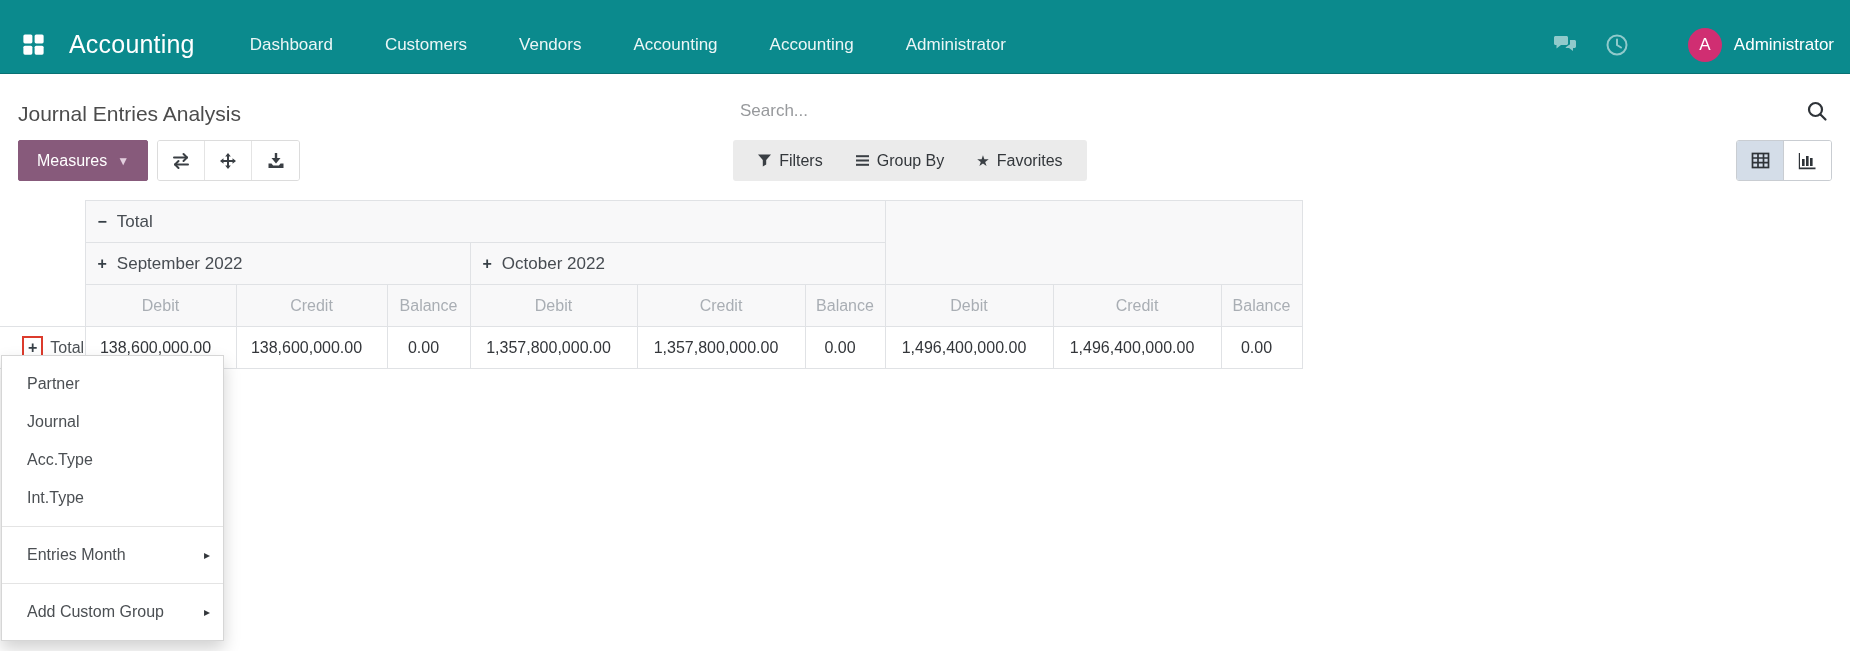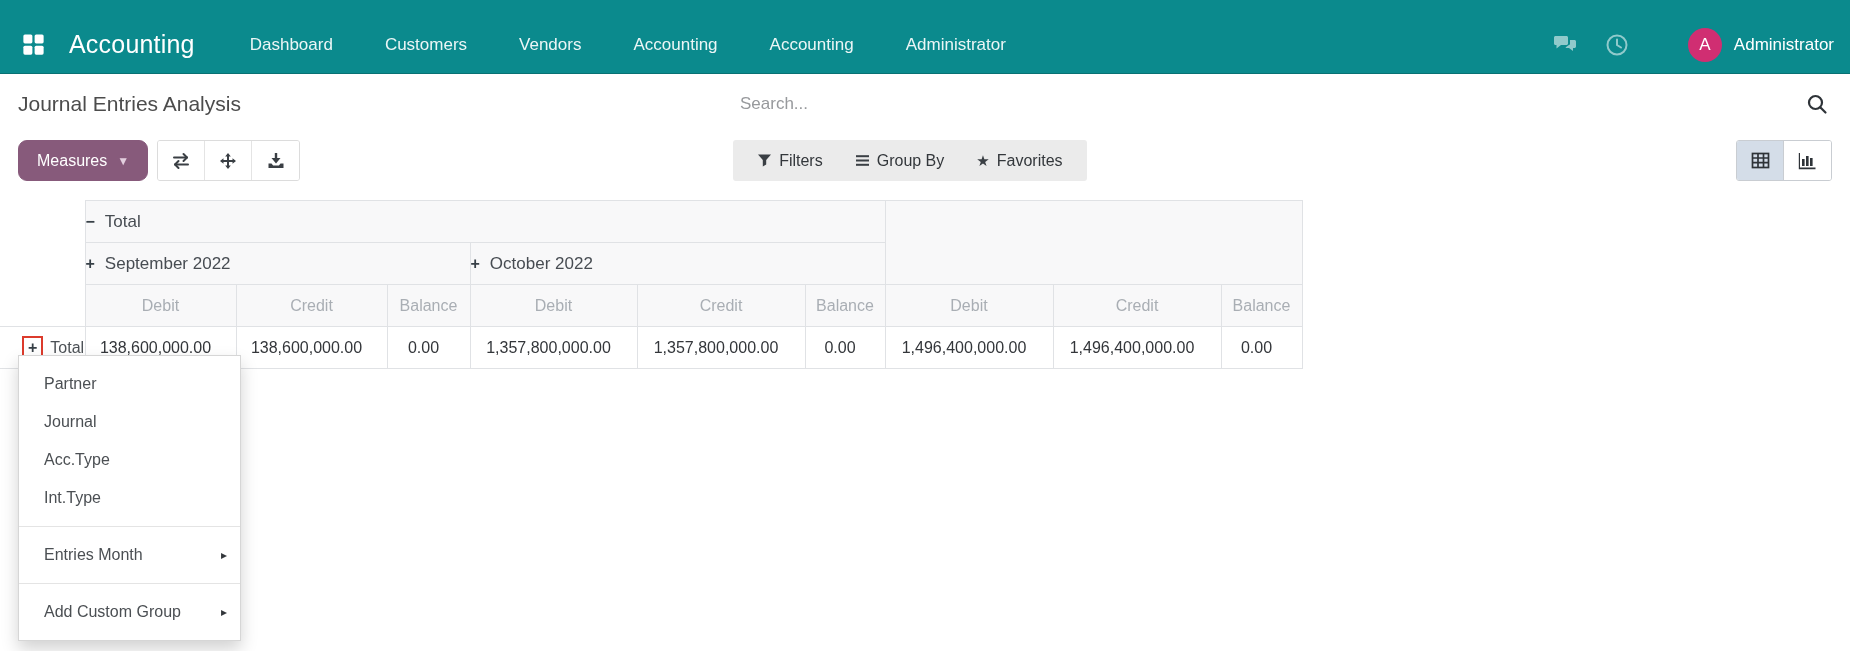--- a/index.html
+++ b/index.html
@@ -30,38 +30,38 @@
   .user-block { display: flex; align-items: center; gap: 12px; margin-left: 32px; cursor: pointer; }
   .avatar {
     width: 34px; height: 34px; border-radius: 50%;
     background: var(--avatar, #d02e72);
     color: #fff; font-size: 17px;
     display: flex; align-items: center; justify-content: center;
   }
   .user-name { color: #ffffff; font-size: 17px; }
 
   
-  .control-row { display: flex; align-items: center; height: 60px; padding: 8px 18px; }
+  .control-row { display: flex; align-items: flex-end; height: 60px; padding: 8px 18px; }
   .cp-title { width: 722px; font-size: 21px; color: #4c4c4c; font-weight: 400; }
   .search-wrap { flex: 1; display: flex; align-items: center; }
   .search-input {
     flex: 1; border: none; outline: none;
     font-size: 17px; color: #8b5cf6;
     font-family: inherit; background: transparent;
   }
   .search-input::placeholder { color: #97999c; }
   .search-btn { background: none; border: none; cursor: pointer; padding: 4px; }
   .search-btn svg { width: 22px; height: 22px; color: #2e3338; display: block; }
 
   
   .toolbar-row { display: flex; align-items: flex-start; padding: 6px 18px 0 18px; height: 48px; }
   .measures-btn {
     background: var(--primary-button, #875a7b);
     color: #fff; border: 1px solid var(--primary-button, #875a7b);
-    border-radius: 9px; height: 41px; padding: 0 18px;
+    border-radius: 2px; height: 41px; padding: 0 18px;
     font-size: 16px; font-family: inherit; cursor: pointer;
     display: flex; align-items: center; gap: 10px;
   }
   .measures-btn .caret { font-size: 12px; color: #e3cede; }
   .btn-group { display: flex; margin-left: 9px; border: 1px solid #dcdcdc; border-radius: 3px; overflow: hidden; }
   .icon-btn {
     width: 47px; height: 39px; background: #ffffff; border: none;
     border-right: 1px solid #e4e4e4; cursor: pointer;
     display: flex; align-items: center; justify-content: center; color: #3a3f44;
   }
@@ -91,42 +91,42 @@
   .view-btn:last-child { border-right: none; }
   .view-btn.active { background: var(--view-active-bg, #d4dde8); }
   .view-btn svg { width: 21px; height: 21px; display: block; }
 
   
   .pivot-table { border-collapse: collapse; table-layout: fixed; margin-top: 18px; }
   .pivot-table th, .pivot-table td { height: 42px; font-weight: 400; }
   .corner { background: transparent; border: none; }
   .grp-hdr {
     background: #f8f8f9; border: 1px solid #e0e2e5;
-    text-align: left; 
+    text-align: left; padding-left: 12px;
     font-size: 17px; color: #474c52;
   }
   .toggle-glyph { font-weight: 700; color: #374047; margin-right: 10px; font-size: 16px; }
   .measure-hdr {
     background: #f8f8f9; border: 1px solid #e0e2e5;
     text-align: center; font-size: 16px; color: #a9aeb4;
   }
   .val-cell {
     border: 1px solid #e0e2e5; text-align: center; padding-right: 10px;
     font-size: 16px; font-weight: 700; color: #33363a;
   }
   .row-label-cell { border: 1px solid #e0e2e5; border-left: none; padding-left: 22px; font-size: 16px; color: #4c5156; white-space: nowrap; }
   .expand-box {
     display: inline-block; border: 2px solid var(--highlight-red, #dc3b2c);
     padding: 1px 4px; margin-right: 7px;
     font-weight: 700; color: #374047; font-size: 16px; cursor: pointer;
   }
 
   
   .gb-menu {
-    position: absolute; left: 18px; top: 355px; width: 223px;
+    position: absolute; left: 1px; top: 355px; width: 223px;
     background: #ffffff; border: 1px solid #d6d6d6;
     box-shadow: 0 8px 16px rgba(0,0,0,0.18);
     padding: 9px 0; z-index: 20;
   }
   .gb-item {
     height: 38px; line-height: 38px; padding-left: 25px;
     font-size: 16px; color: #4b4f53; cursor: pointer; position: relative;
     white-space: nowrap;
   }
   .gb-divider { border-top: 1px solid #e4e4e4; margin: 9px 0; }

